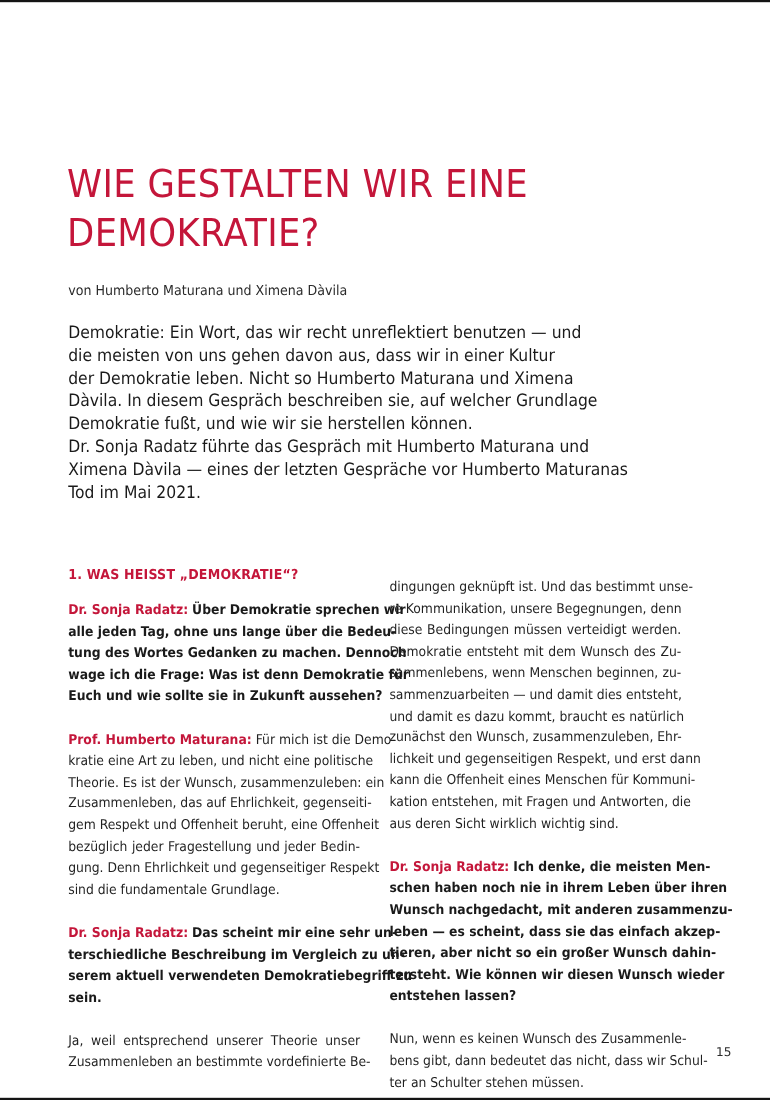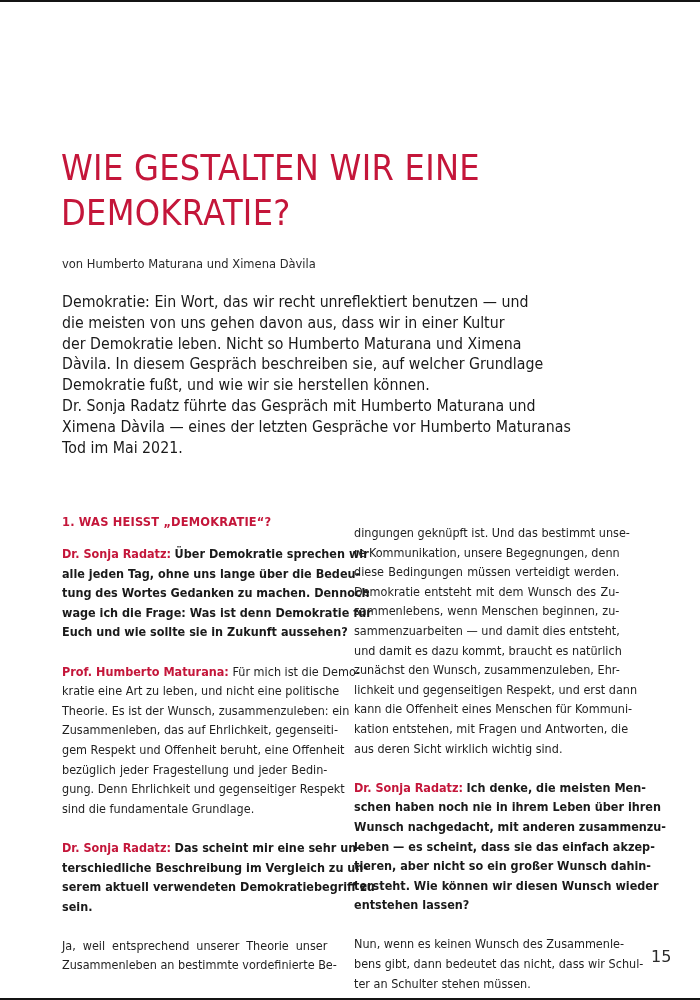--- a/index.html
+++ b/index.html
@@ -105,21 +105,21 @@
     .speaker {
       font-weight: bold;
       color: #c4163a;
     }
     .question { font-weight: bold; color: #1a1a1a; }
 
     .page-number {
       position: absolute;
       left: 651px;
       top: 950px;
-      font-size: 16px;
+      font-size: 11px;
       line-height: 14px;
       color: #2a2a2a;
     }
   </style>
 </head>
 <body>
 
 <div class="rule-top"></div>
 
 <h1 class="title">

